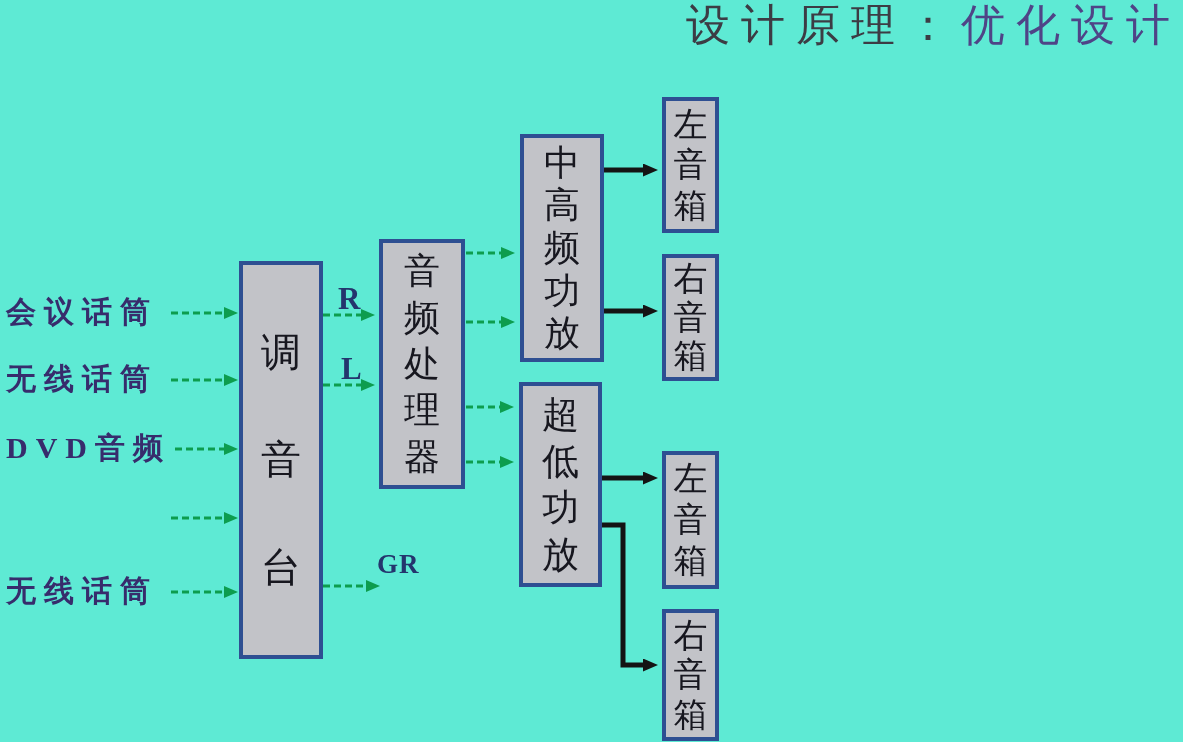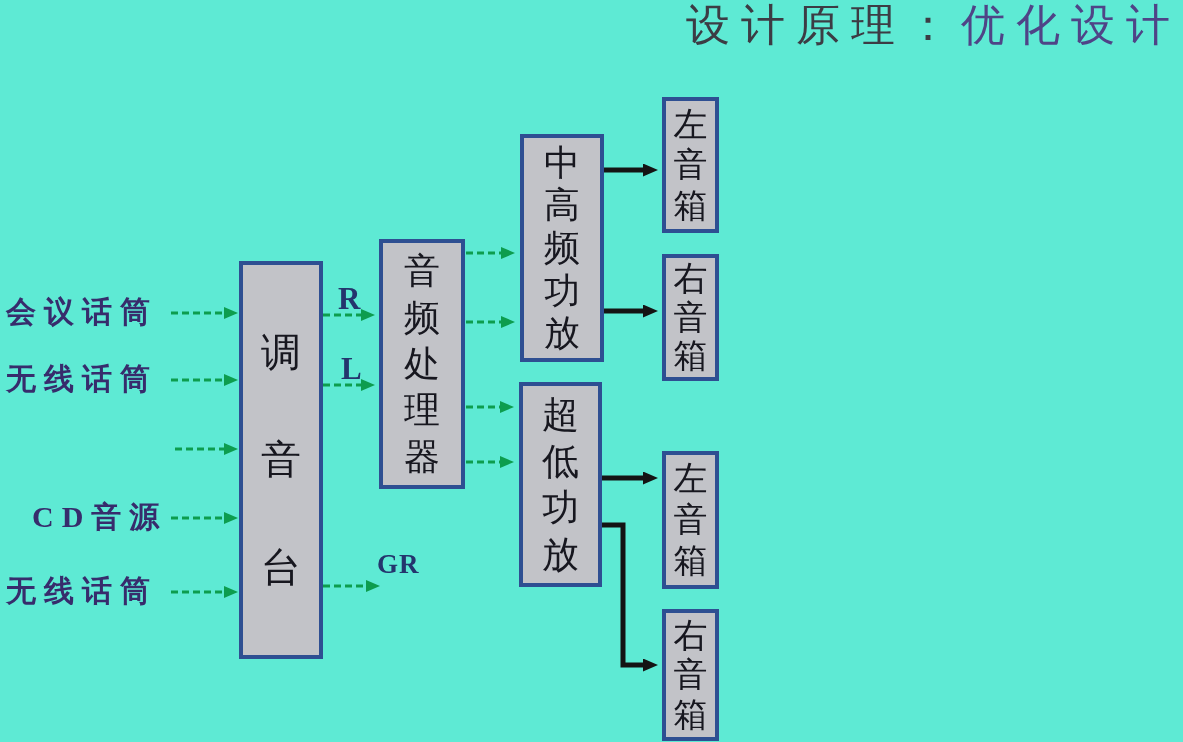--- a/index.html
+++ b/index.html
@@ -76,21 +76,21 @@
     <line class="wire-green" x1="466" y1="462" x2="502" y2="462" marker-end="url(#ag)"></line>
 
     <line class="wire-black" x1="603" y1="170" x2="645" y2="170" marker-end="url(#ab)"></line>
     <line class="wire-black" x1="603" y1="311" x2="645" y2="311" marker-end="url(#ab)"></line>
     <line class="wire-black" x1="601" y1="478" x2="645" y2="478" marker-end="url(#ab)"></line>
     <path class="wire-black" d="M601,525 H623 V665 H645" marker-end="url(#ab)"></path>
   </svg>
 
   <div class="src" style="top:292px;">会议话筒</div>
   <div class="src" style="top:359px;">无线话筒</div>
-  <div class="src indent" style="top:497px;">CD音源</div>
+  <div class="src" style="top:428px;">DVD音频</div>
   <div class="src" style="top:571px;">无线话筒</div>
 
   <div class="blk" id="blk-mixer">
       <span class="ch">调</span>
       <span class="ch">音</span>
       <span class="ch">台</span>
     </div>
   <div class="blk" id="blk-processor">
       <span class="ch">音</span>
       <span class="ch">频</span>

